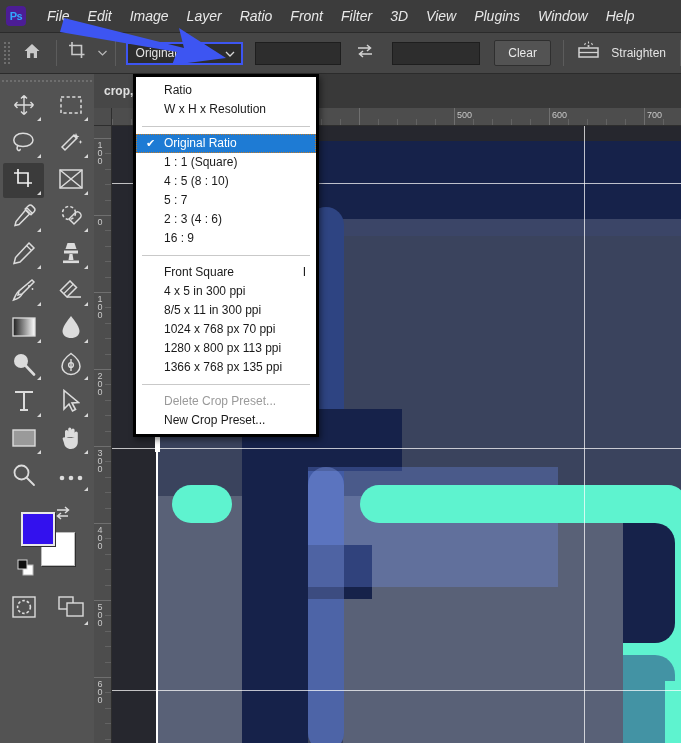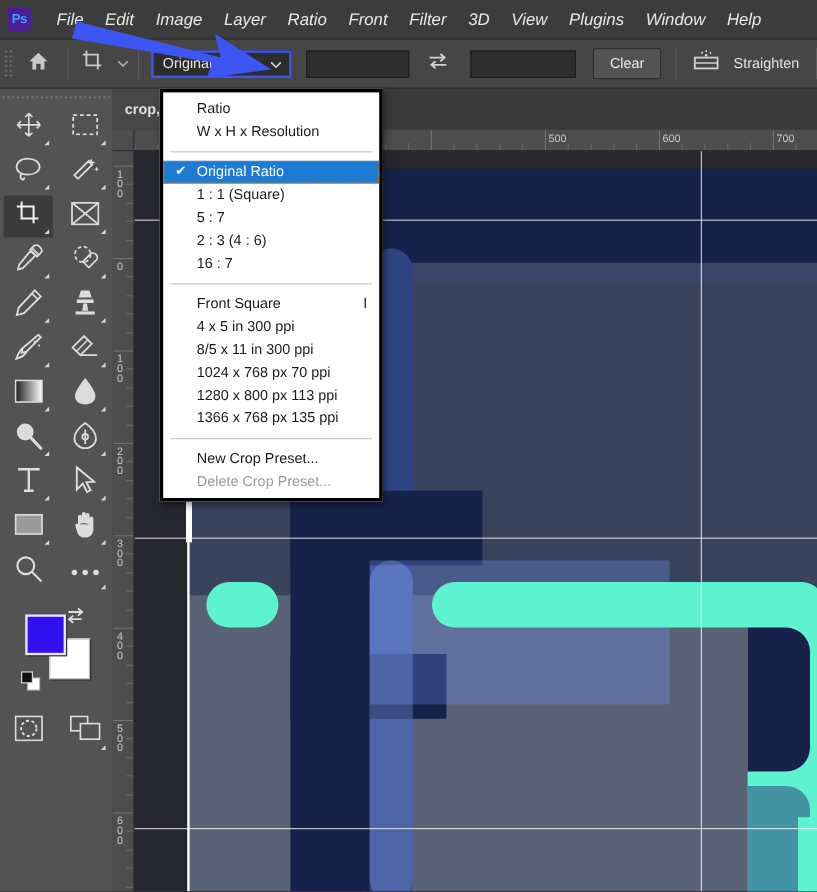--- a/index.html
+++ b/index.html
@@ -746,33 +746,34 @@
 
   <div class="dropdown" id="dropdown">
       <div class="dd-group">
         <div class="dd-item"><span>Ratio</span></div>
         <div class="dd-item"><span>W x H x Resolution</span></div>
       </div>
       <div class="dd-sep"></div>
       <div class="dd-group">
         <div class="dd-item selected"><span class="dd-check">✔</span><span>Original Ratio</span></div>
         <div class="dd-item"><span>1 : 1 (Square)</span></div>
+        <div class="dd-item"><span>4 : 5 (8 : 10)</span></div>
         <div class="dd-item"><span>5 : 7</span></div>
         <div class="dd-item"><span>2 : 3 (4 : 6)</span></div>
-        <div class="dd-item"><span>16 : 7</span></div>
+        <div class="dd-item"><span>16 : 9</span></div>
       </div>
       <div class="dd-sep"></div>
       <div class="dd-group">
         <div class="dd-item"><span>Front Square</span><span class="dd-shortcut">I</span></div>
         <div class="dd-item"><span>4 x 5 in 300 ppi</span></div>
         <div class="dd-item"><span>8/5 x 11 in 300 ppi</span></div>
         <div class="dd-item"><span>1024 x 768 px 70 ppi</span></div>
         <div class="dd-item"><span>1280 x 800 px 113 ppi</span></div>
         <div class="dd-item"><span>1366 x 768 px 135 ppi</span></div>
       </div>
       <div class="dd-sep"></div>
       <div class="dd-group">
+        <div class="dd-item disabled"><span>Delete Crop Preset...</span></div>
         <div class="dd-item"><span>New Crop Preset...</span></div>
-        <div class="dd-item disabled"><span>Delete Crop Preset...</span></div>
       </div>
     </div>
 
 </div>
 
 </body></html>

